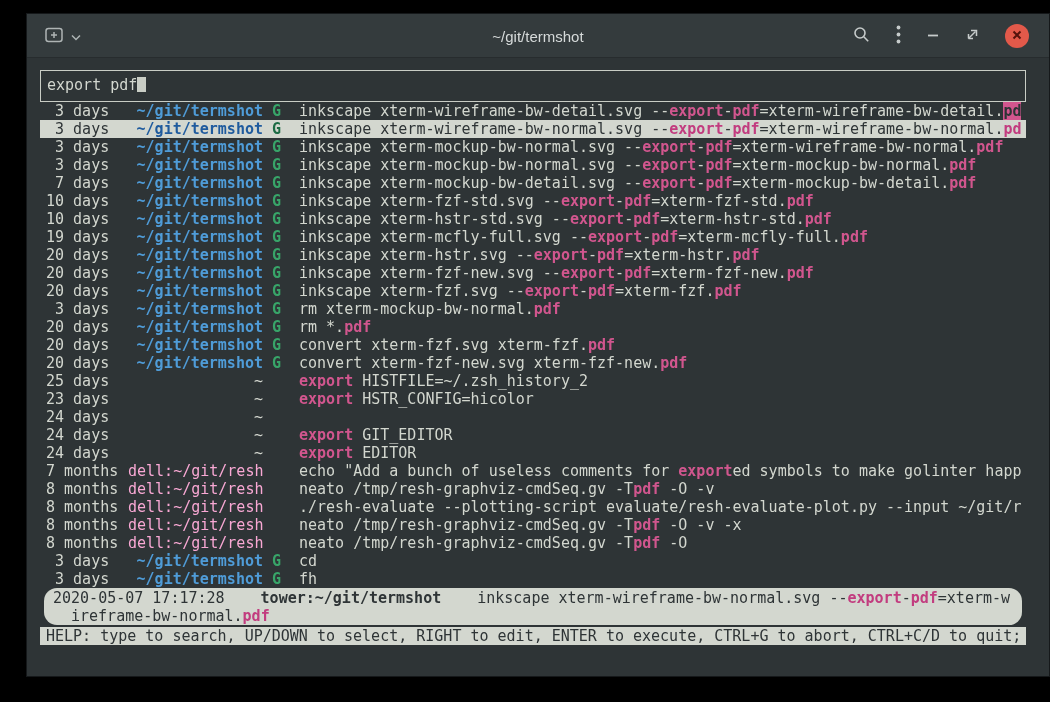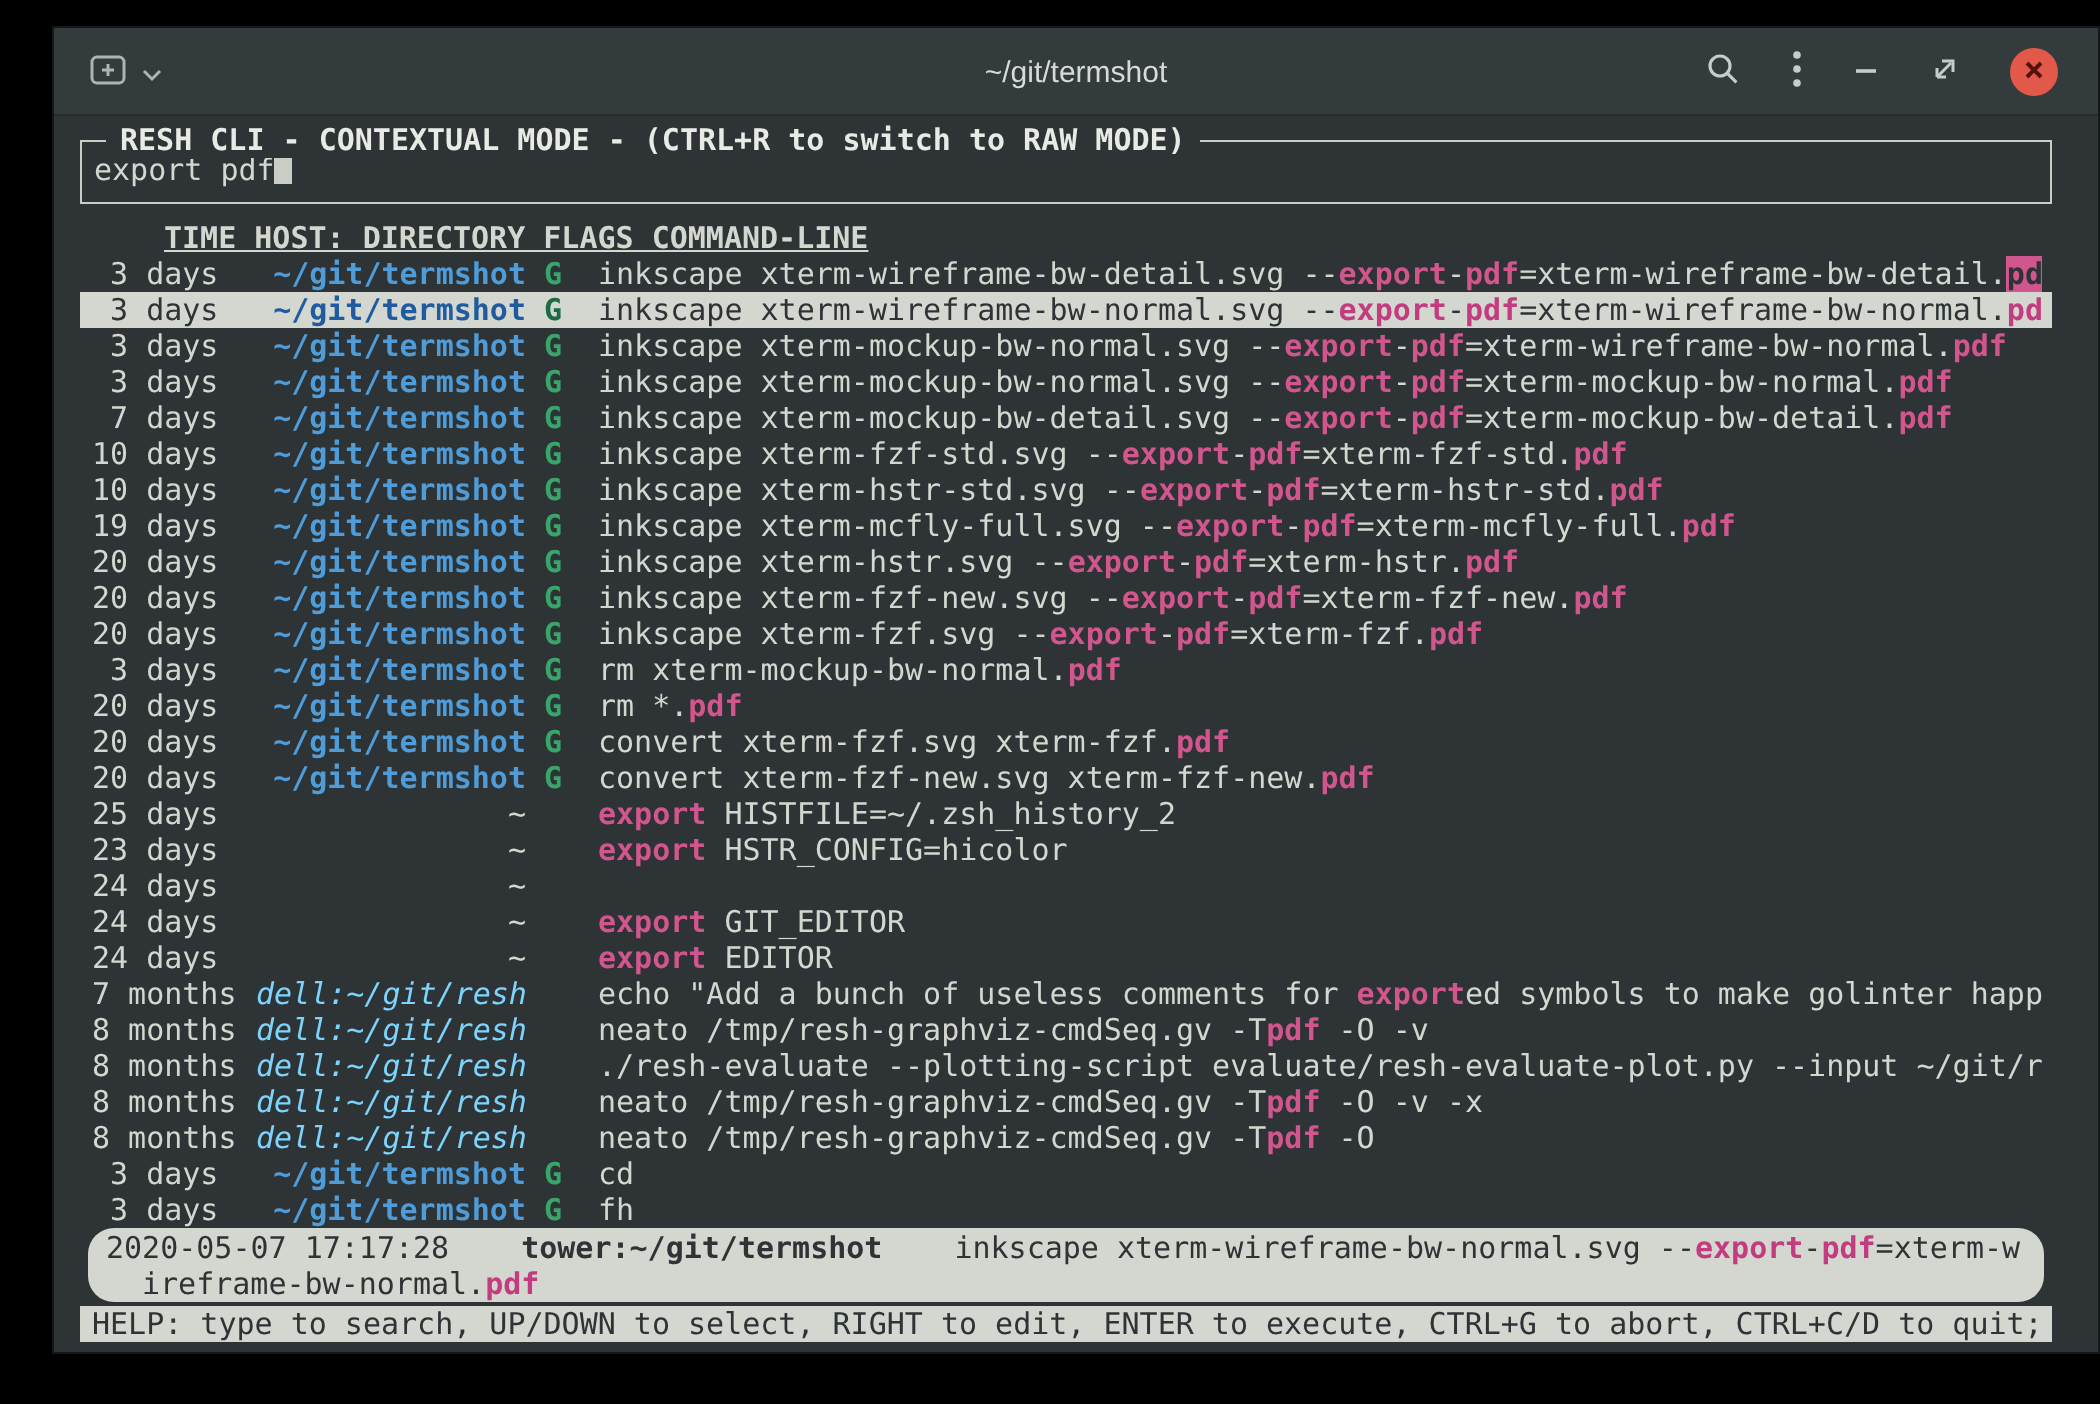--- a/index.html
+++ b/index.html
@@ -31,21 +31,21 @@
   .cursor   { display:inline-block; width:9px; height:15px; background:#C9CDC5; vertical-align:-2px; }
 
   .listheader { margin:8px 0 0 6px; padding-left:36px; height:18px; font-weight:bold; white-space:pre; }
   .listheader span { text-decoration:underline; }
 
   .row { display:flex; height:18px; white-space:pre; padding-left:6px; }
   .row.selected { background:#D3D7CF; color:#2E3436; }
   .c-time { flex:none; width:73px; }
   .c-dir  { flex:none; width:135px; text-align:right; margin-left:9px; }
   .c-dir.local  { color:#4F9CD8; font-weight:bold; }
-  .c-dir.remote { color:#7dd3fc;font-style:italic; }
+  .c-dir.remote { color:#f9a8d4; }
   .c-flag { flex:none; width:9px; margin-left:9px; color:#38A569; font-weight:bold; }
   .c-cmd  { flex:1; margin-left:18px; overflow:hidden; }
   .m { color:#D1568E; font-weight:bold; }
   .i { background:#D1568E; color:#2E3436; font-weight:bold; }
   .selected .m { color:#C23C7F; }
   .selected .c-dir.local { color:#1F5B9E; }
   .selected .c-flag { color:#1C6B44; }
 
   .statusbox { margin:0 4px; background:#D3D7CF; color:#2E3436; padding:1px 0 0 9px;border-radius:13px; }
   .status-line { height:18px; white-space:pre; }
@@ -119,25 +119,23 @@
               <path d="M2.5 2.5l7 7M9.5 2.5l-7 7" stroke="#55120C" stroke-width="2"></path>
             </svg>
         </span>
       </button>
     </div>
   </div>
 
   <div class="terminal">
 
     <div class="querybox">
-      <span class="qlabel">RESH CLI - CONTEXTUAL MODE - (CTRL+R to switch to RAW MODE)</span>
       <span class="qtext">export pdf</span><span class="cursor"></span>
     </div>
 
-    <div class="listheader"><span>TIME HOST: DIRECTORY FLAGS COMMAND-LINE</span></div>
 
     <div class="rows">
         <div class="row"><span class="c-time"> 3 days</span><span class="c-dir local">~/git/termshot</span><span class="c-flag">G</span><span class="c-cmd"><span class="seg">inkscape xterm-wireframe-bw-detail.svg --</span><span class="m">export</span><span class="seg">-</span><span class="m">pdf</span><span class="seg">=xterm-wireframe-bw-detail.</span><span class="i">pd</span></span></div>
         <div class="row selected"><span class="c-time"> 3 days</span><span class="c-dir local">~/git/termshot</span><span class="c-flag">G</span><span class="c-cmd"><span class="seg">inkscape xterm-wireframe-bw-normal.svg --</span><span class="m">export</span><span class="seg">-</span><span class="m">pdf</span><span class="seg">=xterm-wireframe-bw-normal.</span><span class="m">pd</span></span></div>
         <div class="row"><span class="c-time"> 3 days</span><span class="c-dir local">~/git/termshot</span><span class="c-flag">G</span><span class="c-cmd"><span class="seg">inkscape xterm-mockup-bw-normal.svg --</span><span class="m">export</span><span class="seg">-</span><span class="m">pdf</span><span class="seg">=xterm-wireframe-bw-normal.</span><span class="m">pdf</span></span></div>
         <div class="row"><span class="c-time"> 3 days</span><span class="c-dir local">~/git/termshot</span><span class="c-flag">G</span><span class="c-cmd"><span class="seg">inkscape xterm-mockup-bw-normal.svg --</span><span class="m">export</span><span class="seg">-</span><span class="m">pdf</span><span class="seg">=xterm-mockup-bw-normal.</span><span class="m">pdf</span></span></div>
         <div class="row"><span class="c-time"> 7 days</span><span class="c-dir local">~/git/termshot</span><span class="c-flag">G</span><span class="c-cmd"><span class="seg">inkscape xterm-mockup-bw-detail.svg --</span><span class="m">export</span><span class="seg">-</span><span class="m">pdf</span><span class="seg">=xterm-mockup-bw-detail.</span><span class="m">pdf</span></span></div>
         <div class="row"><span class="c-time">10 days</span><span class="c-dir local">~/git/termshot</span><span class="c-flag">G</span><span class="c-cmd"><span class="seg">inkscape xterm-fzf-std.svg --</span><span class="m">export</span><span class="seg">-</span><span class="m">pdf</span><span class="seg">=xterm-fzf-std.</span><span class="m">pdf</span></span></div>
         <div class="row"><span class="c-time">10 days</span><span class="c-dir local">~/git/termshot</span><span class="c-flag">G</span><span class="c-cmd"><span class="seg">inkscape xterm-hstr-std.svg --</span><span class="m">export</span><span class="seg">-</span><span class="m">pdf</span><span class="seg">=xterm-hstr-std.</span><span class="m">pdf</span></span></div>
         <div class="row"><span class="c-time">19 days</span><span class="c-dir local">~/git/termshot</span><span class="c-flag">G</span><span class="c-cmd"><span class="seg">inkscape xterm-mcfly-full.svg --</span><span class="m">export</span><span class="seg">-</span><span class="m">pdf</span><span class="seg">=xterm-mcfly-full.</span><span class="m">pdf</span></span></div>

